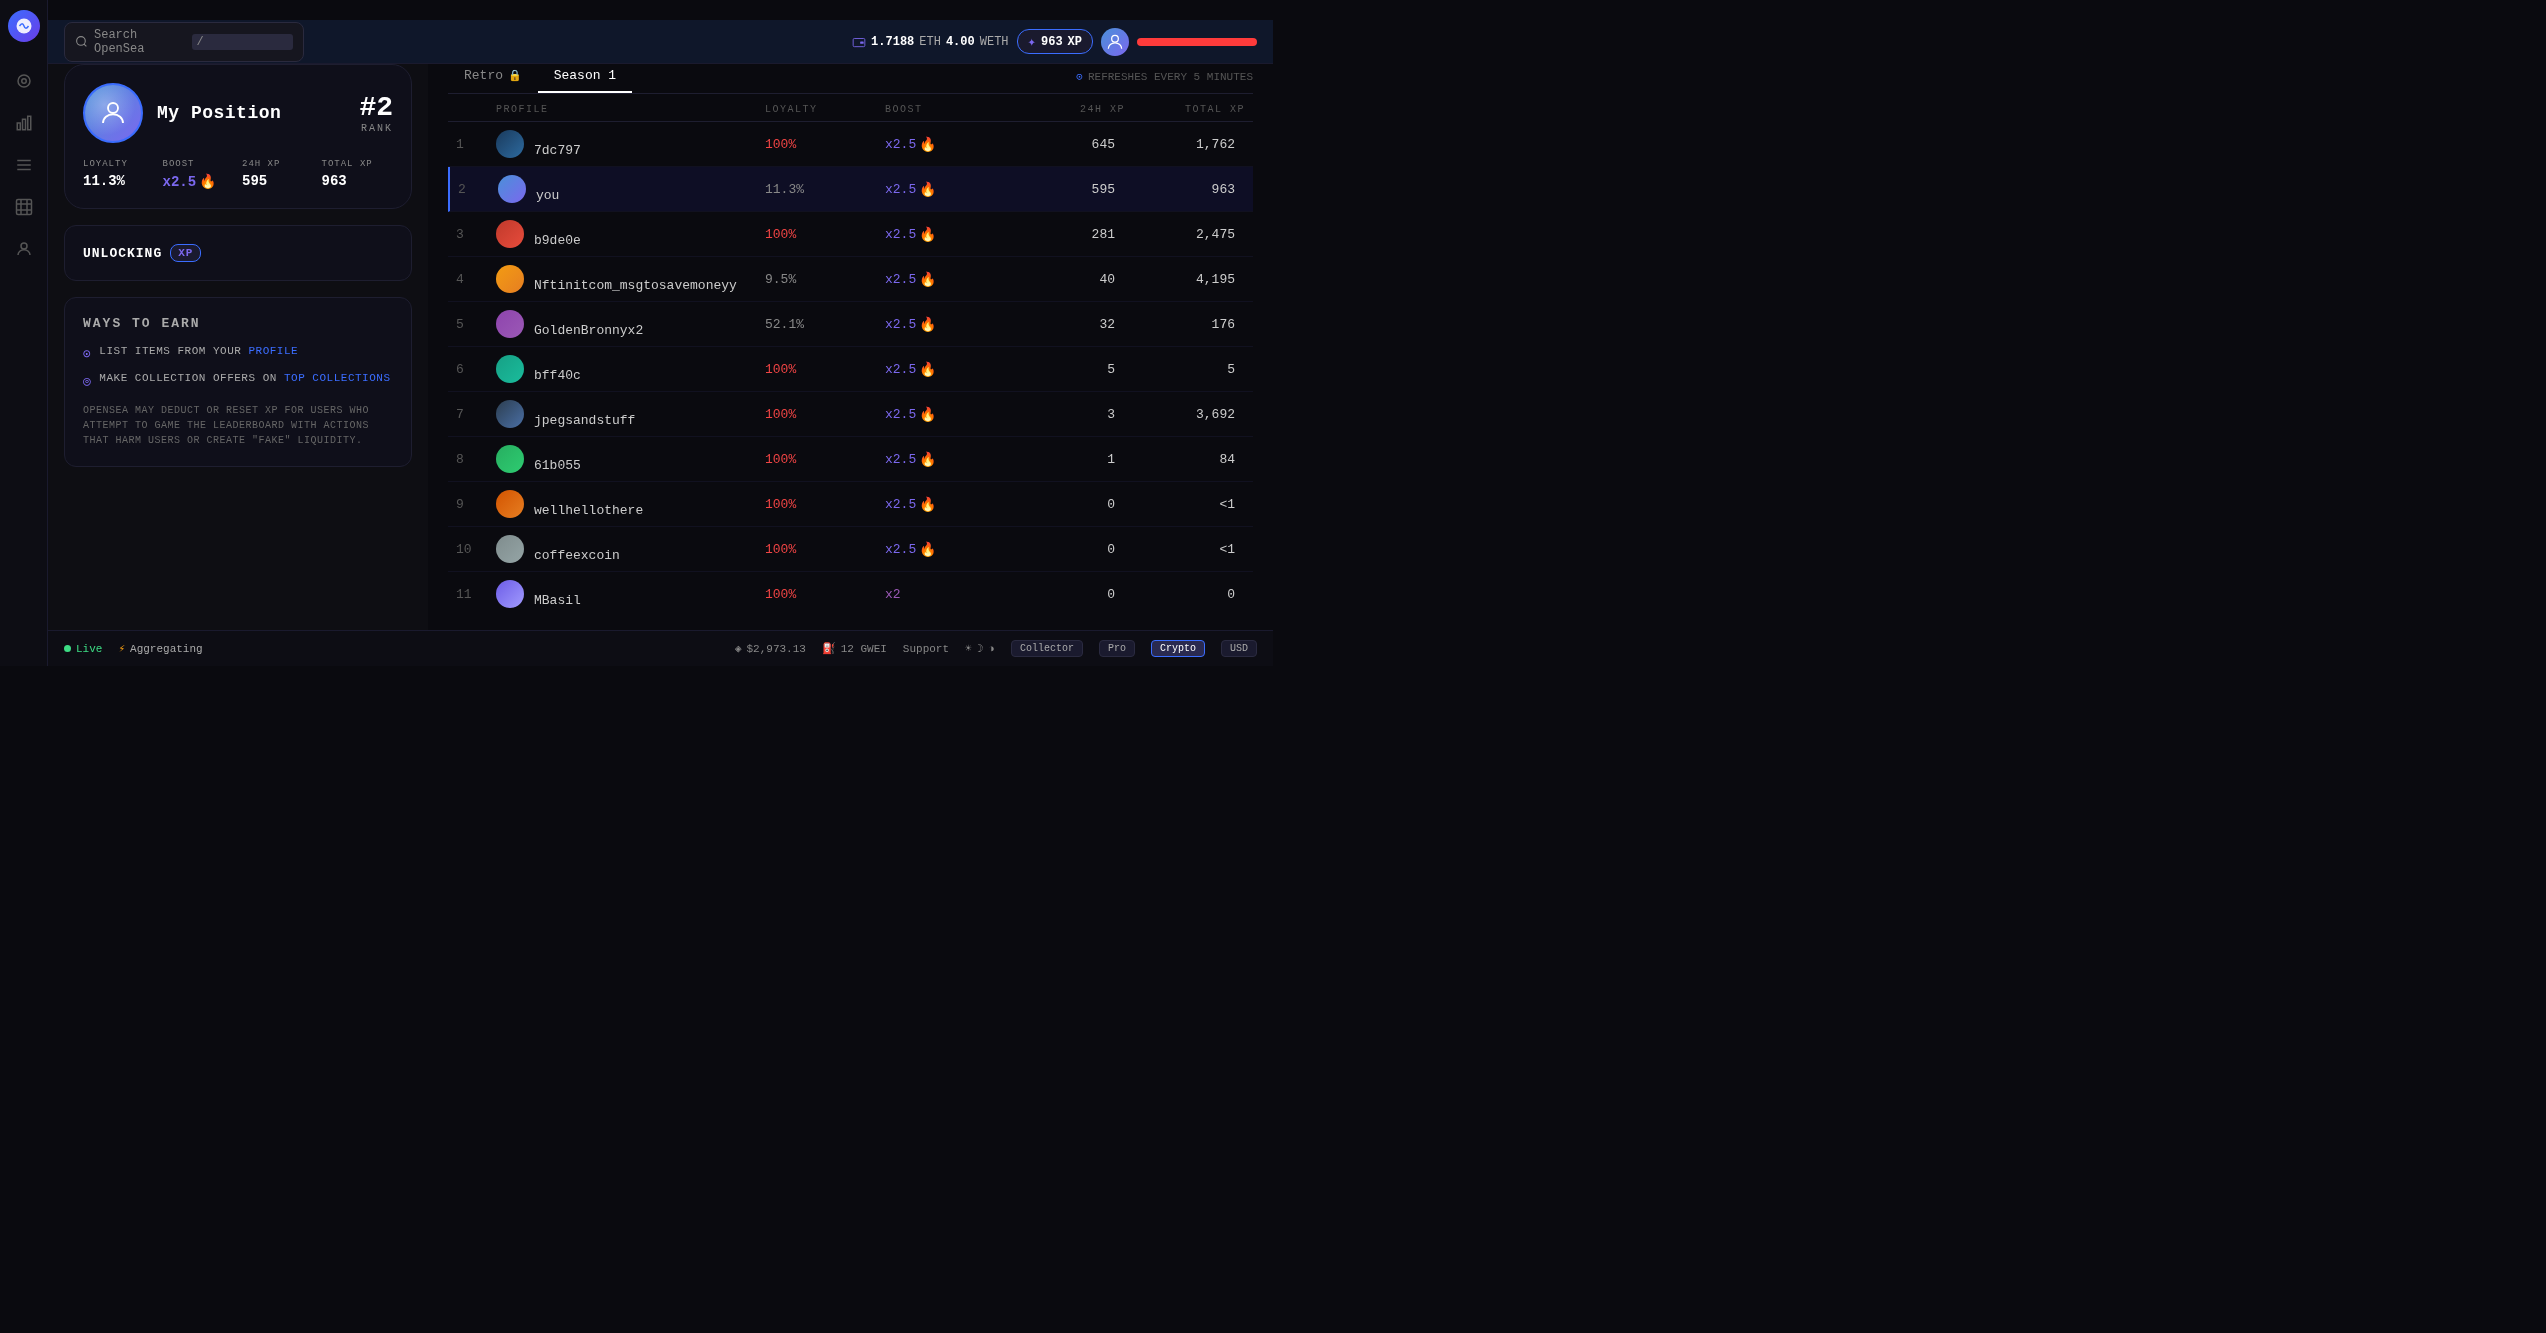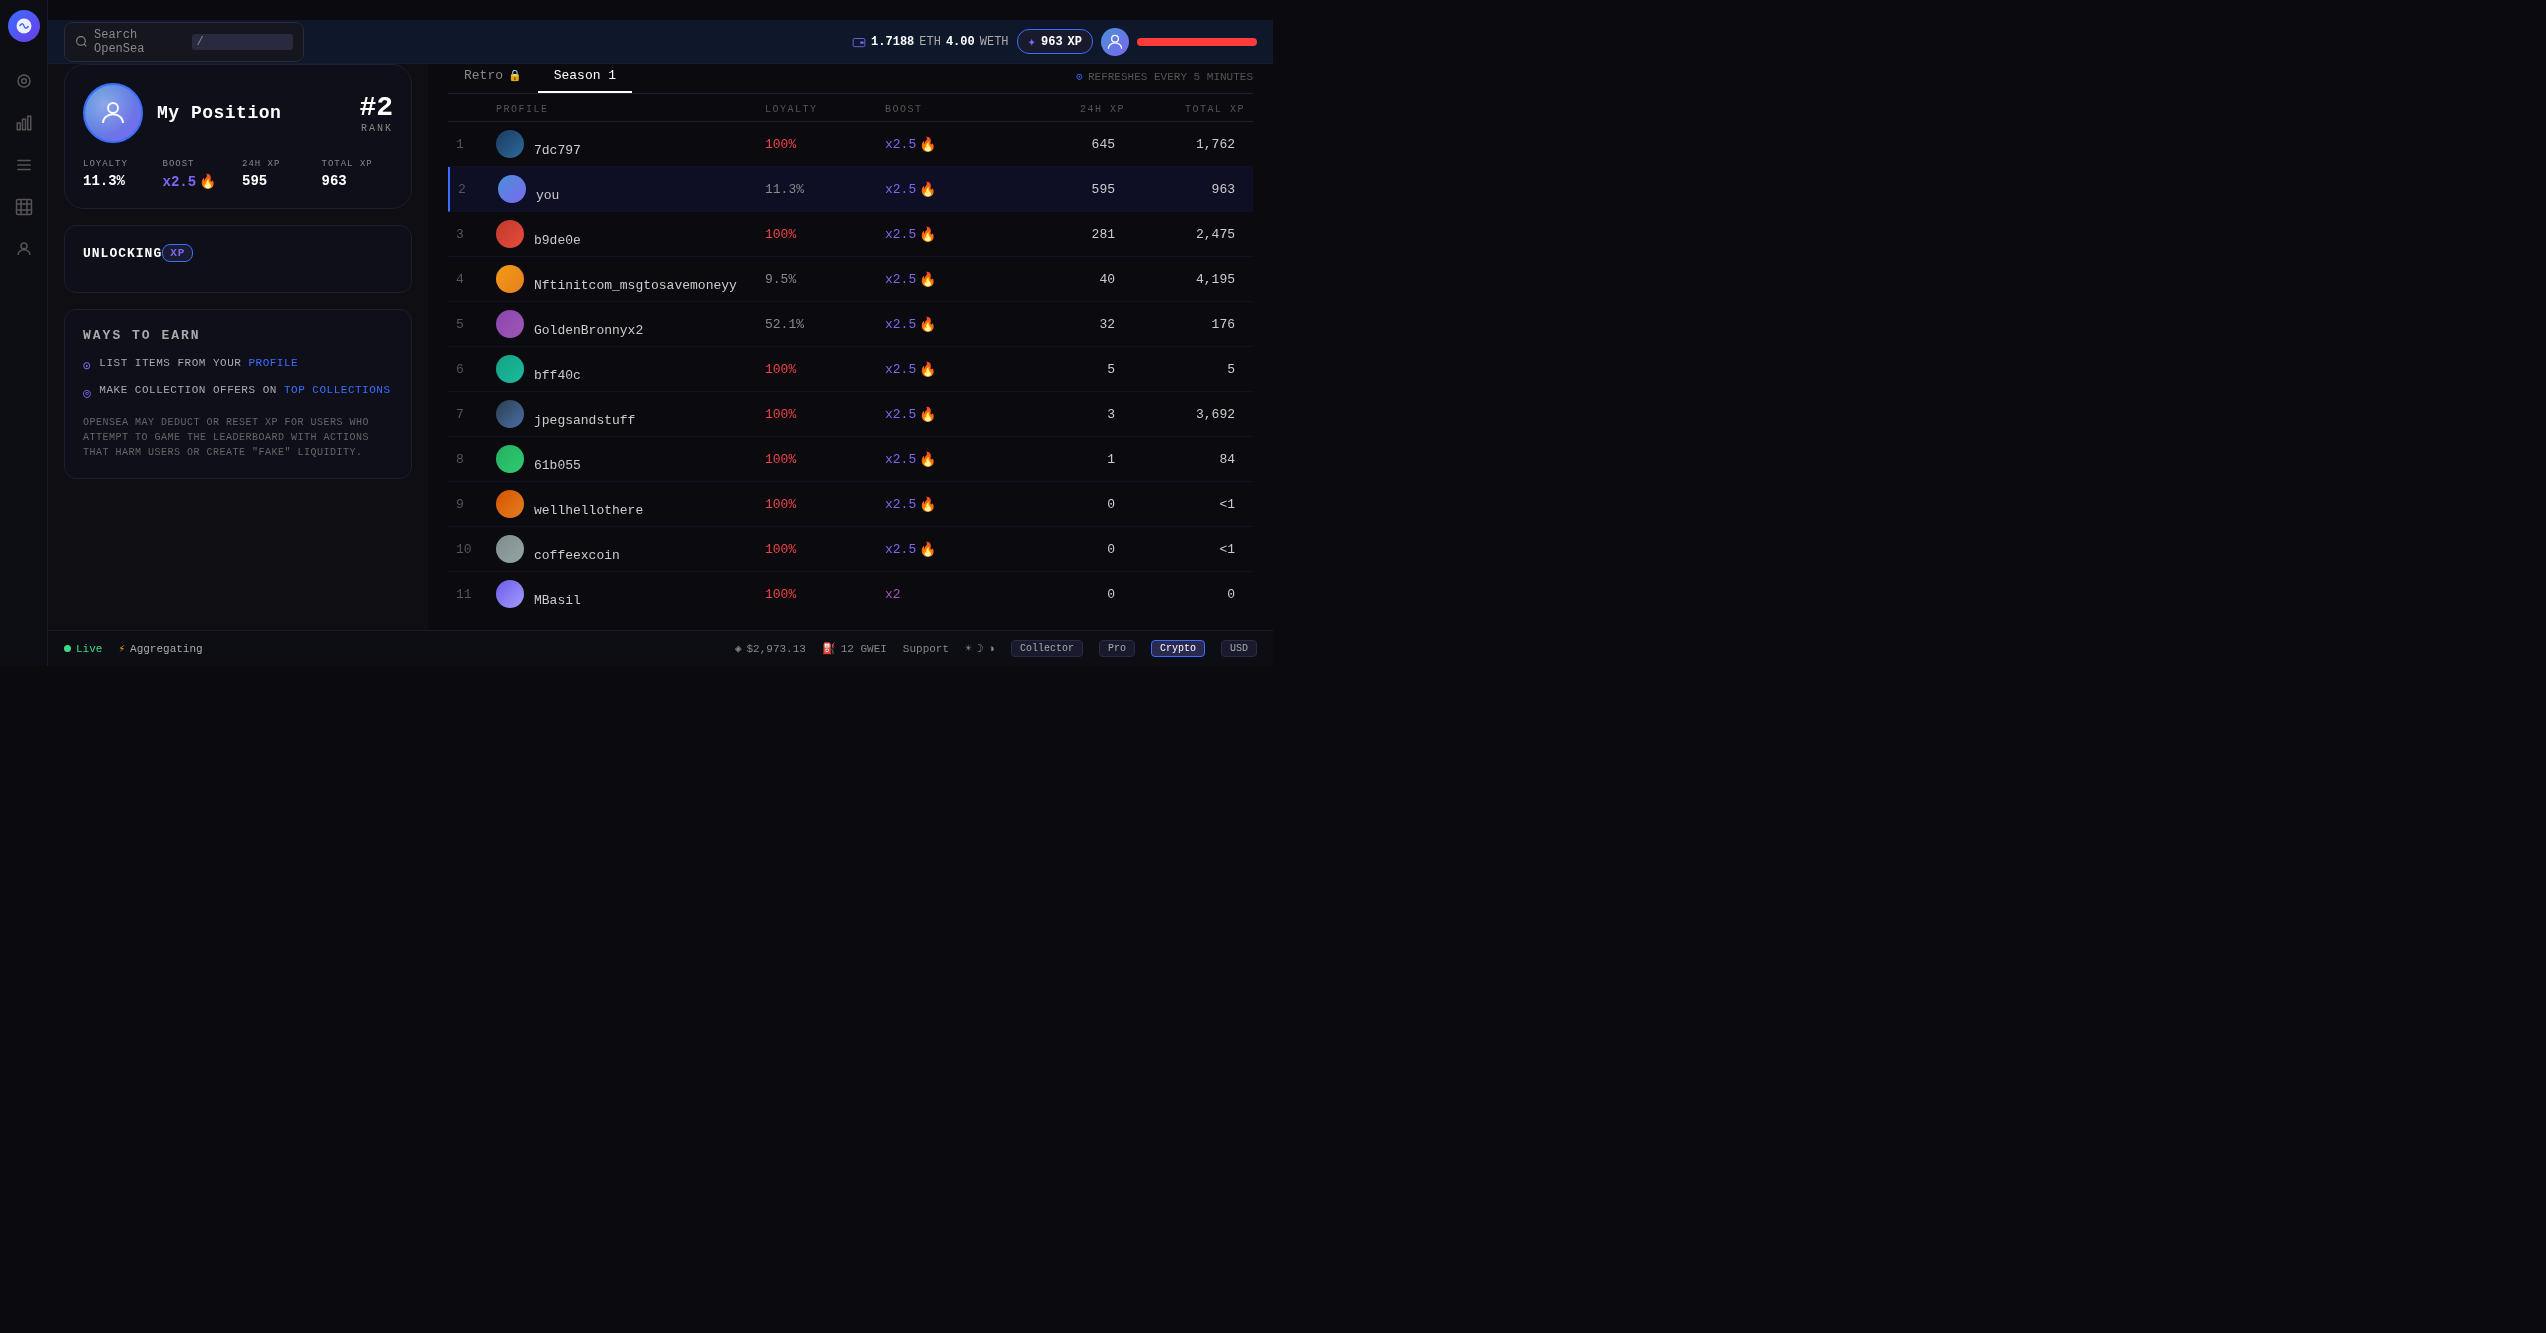--- a/index.html
+++ b/index.html
@@ -245,21 +245,21 @@
       border: 1px solid #1e1e30;
       border-radius: 12px;
       padding: 18px;
     }
     .info-card h3 {
       font-size: 13px;
       font-weight: bold;
       color: #fff;
       display: flex;
       align-items: center;
-      margin-bottom: 12px;
+      gap: 8px;
       letter-spacing: 1px;
     }
     .xp-badge-small {
       background: #1a1a30;
       border: 1px solid #3b6dff;
       border-radius: 8px;
       padding: 2px 7px;
       font-size: 11px;
       color: #7b68ee;
       font-weight: bold;

